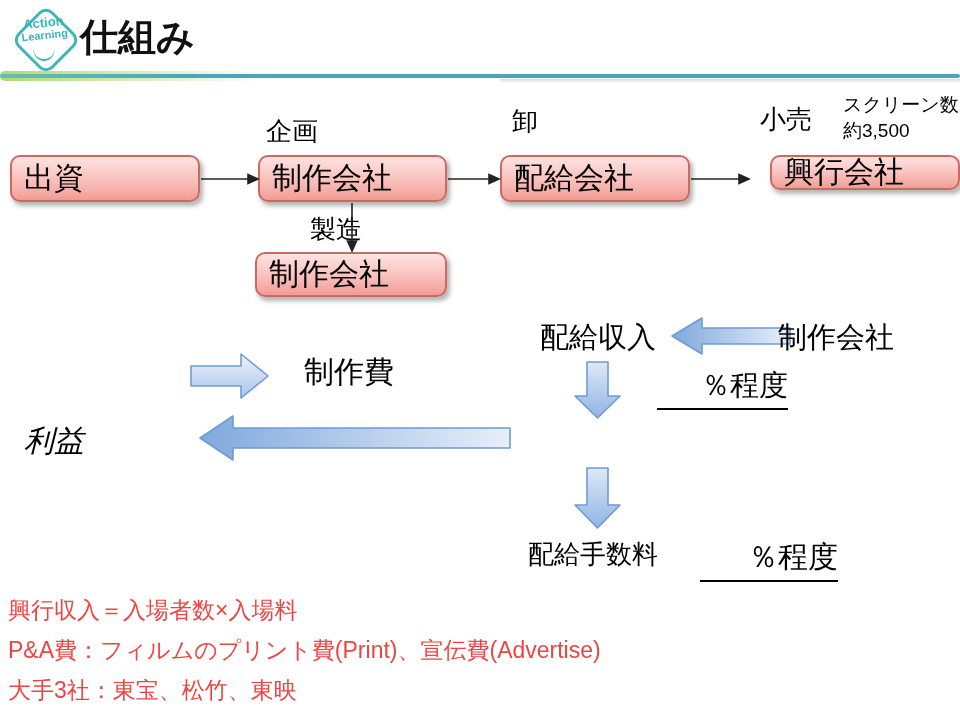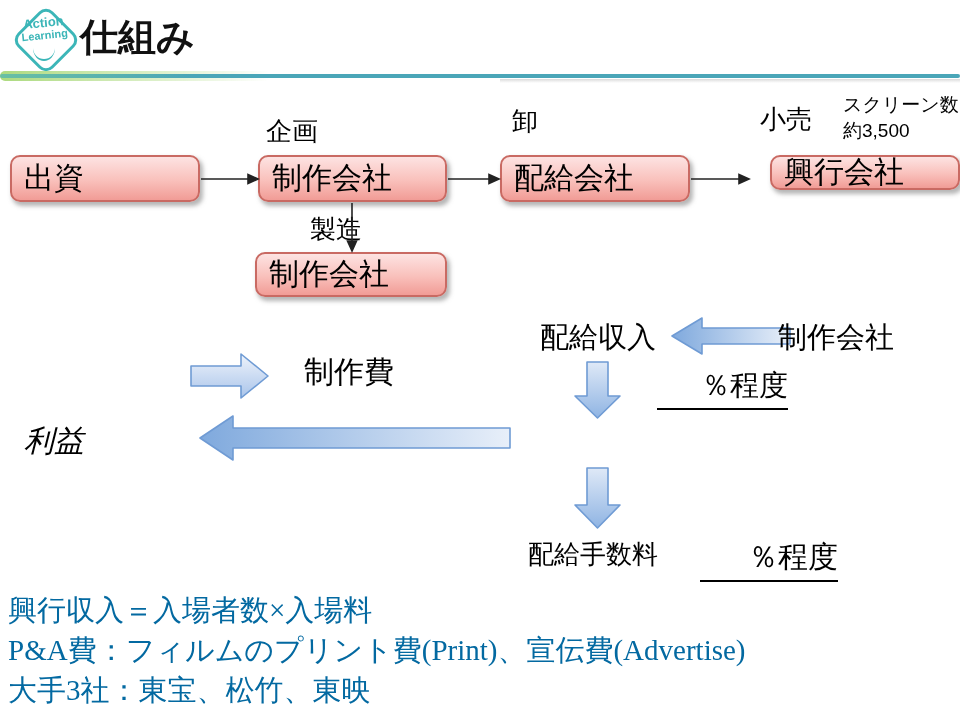--- a/index.html
+++ b/index.html
@@ -45,21 +45,21 @@
   .t-rieki{left:24px;top:421px;font-size:30px;font-style:italic;}
   .t-pa{left:528px;top:420px;font-size:30px;}
   .t-tesuryo{left:528px;top:537px;font-size:26px;}
   .pct{border-bottom:2.5px solid #000;display:inline-block;}
   .pct1{left:657px;top:366px;}
   .pct1 .pct{padding-left:44px;padding-bottom:2px;}
   .pct2{left:700px;top:537px;font-size:30px;}
   .pct2 .pct{padding-left:48px;padding-bottom:2px;}
 
   
-  .notes{left:8px;top:590px;font-size:29px;line-height:40px;color:#0369a1;font-family:Liberation Serif, serif;}
+  .notes{left:8px;top:590px;font-size:23px;line-height:40px;color:#ef4444;}
 
   svg.overlay{position:absolute;left:0;top:0;pointer-events:none;}
 </style>
 </head>
 <body>
 
 <div class="slide">
 
   <div class="abs logo-wrap">
     <div class="logo-diamond"></div>

